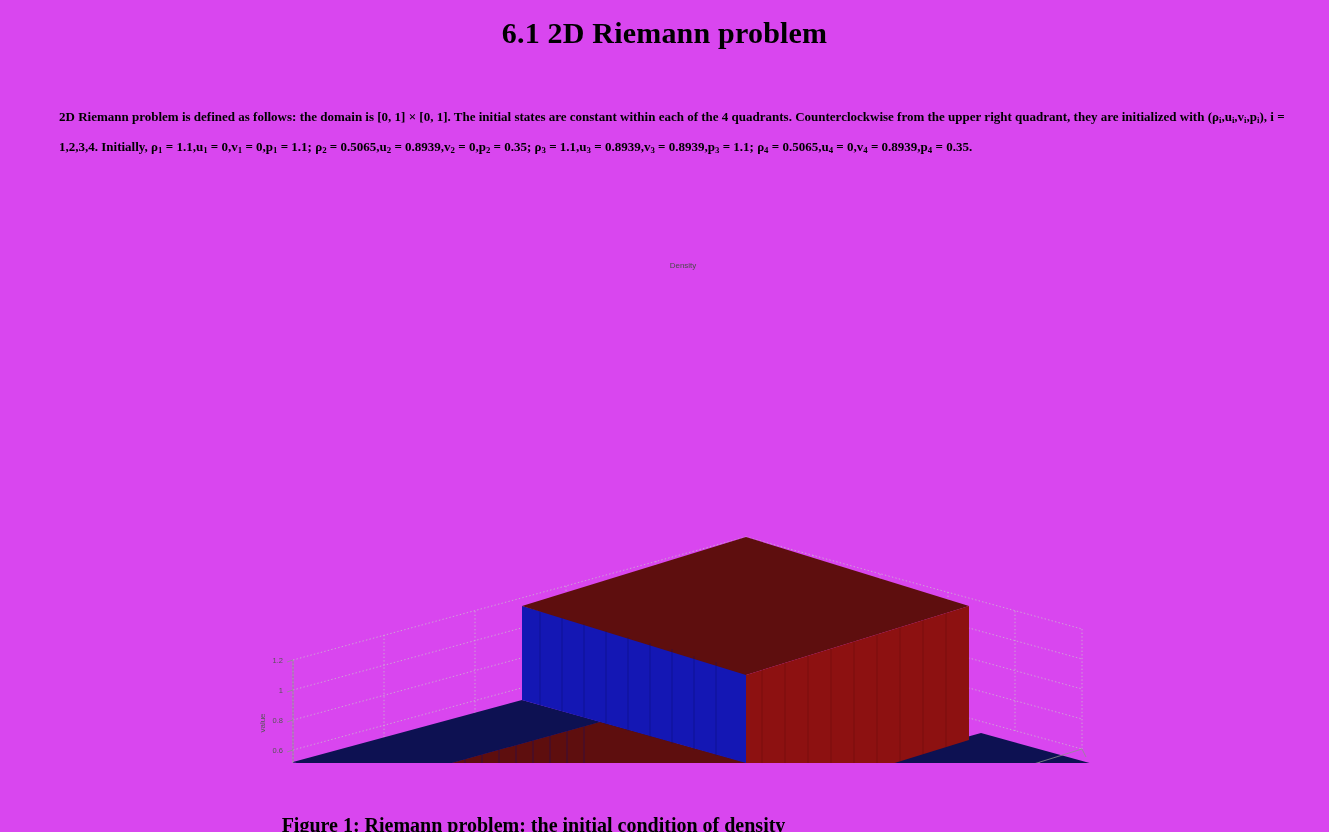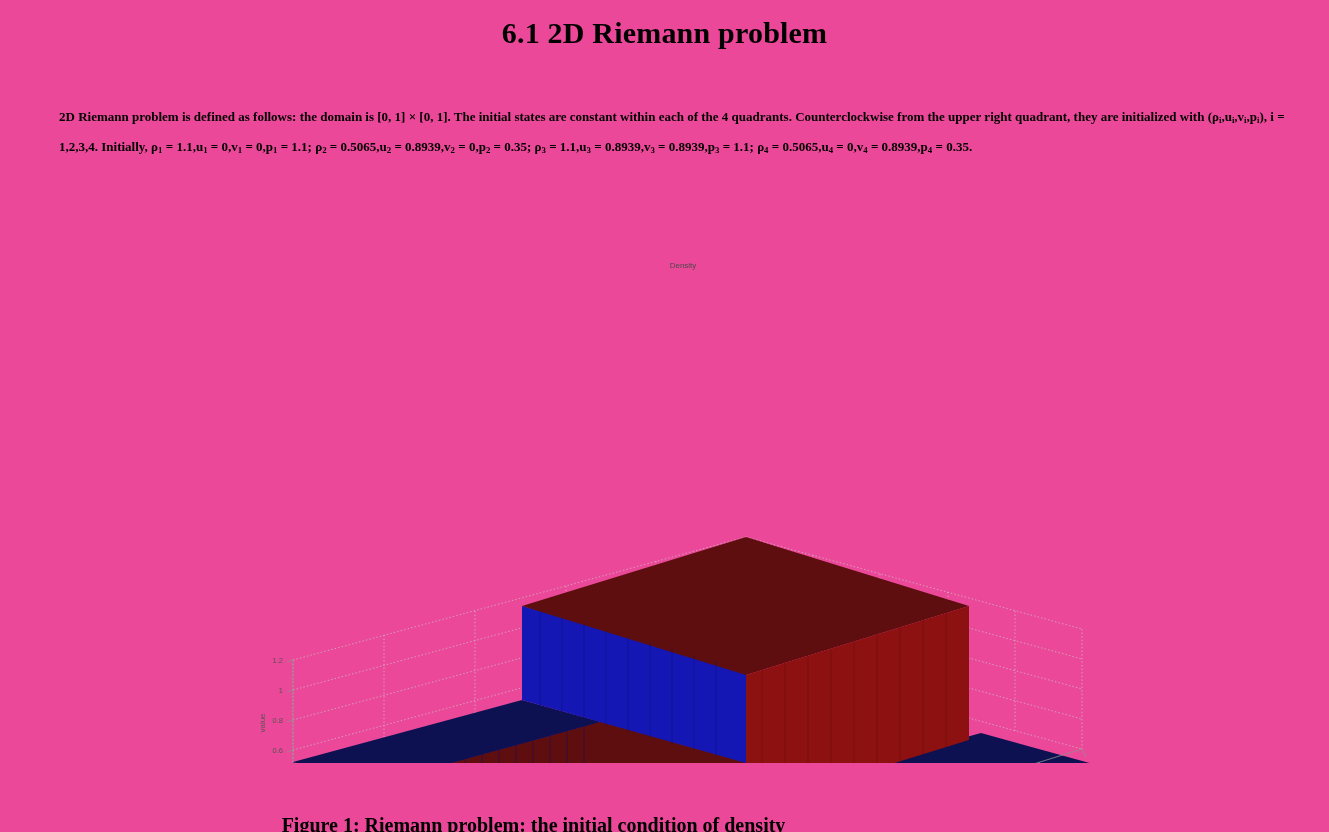--- a/index.html
+++ b/index.html
@@ -13,21 +13,21 @@
     font-family: "Liberation Serif", "DejaVu Serif", serif;
     color: #000000;
     position: relative;
     overflow: hidden;
   }
   .page {
     position: absolute;
     left: 0; top: 0;
     width: 1329px;
     height: 832px;
-    background: #ec4899;
+    background: #d946ef;
   }
   .doc-title {
     position: absolute;
     left: 0;
     top: 16px;
     width: 1329px;
     text-align: center;
     font-size: 30px;
     font-weight: bold;
     letter-spacing: 0.2px;

